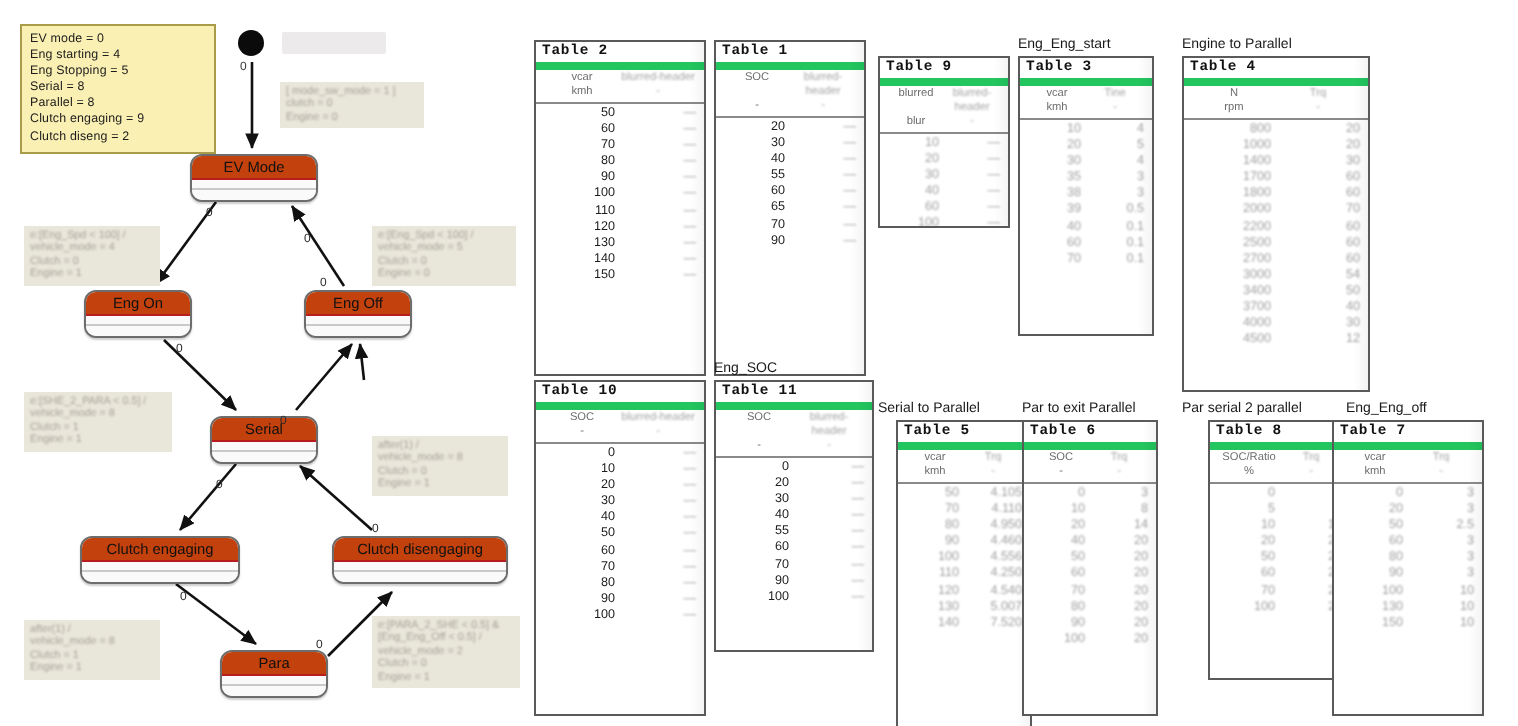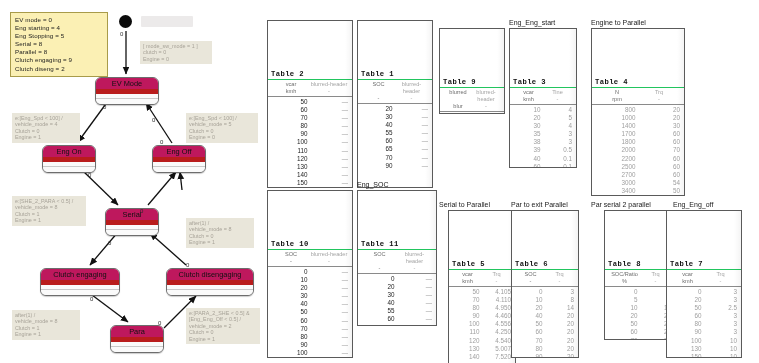--- a/index.html
+++ b/index.html
@@ -41,22 +41,22 @@
 
   .state{
     position:absolute;
     border:1px solid #6d6d6d;
     border-radius:6px;
     background:#f6f6f6;
     box-shadow:0 1px 1px rgba(0,0,0,.20);
     overflow:hidden;
   }
   .state .title{
-    background:#be185d;
-    border-bottom:5px solid #b91c1c;
+    background:#c2410c;
+    border-bottom:1px solid #b91c1c;
     text-align:center;
     font-size:7.4px;
     line-height:11px;
     height:11px;
     color:#111;
   }
   .state .body{
     background:#fafafa;
     height:10px;
   }
@@ -86,23 +86,22 @@
     border:1px solid #5a5a5a;
     box-sizing:border-box;
     overflow:hidden;
   }
   .tbl .hd{
     font-family:"Liberation Mono", monospace;
     font-size:7.2px;
     font-weight:bold;
     color:#111;
     padding:1px 0 1px 3px;
-    border-bottom:1px solid #22c55e;
+    border-bottom:4px solid #22c55e;
     letter-spacing:.4px;
-    margin-top:48px;
   }
   .tbl .colhdr{
     display:flex;
     font-size:5.6px;
     color:#6d6d6d;
     padding:1px 4px 0 4px;
     line-height:7px;
   }
   .tbl .colhdr .c1{flex:1;text-align:center;}
   .tbl .colhdr .c2{flex:1;text-align:center;filter:blur(.55px);color:#a5a5a5;}

